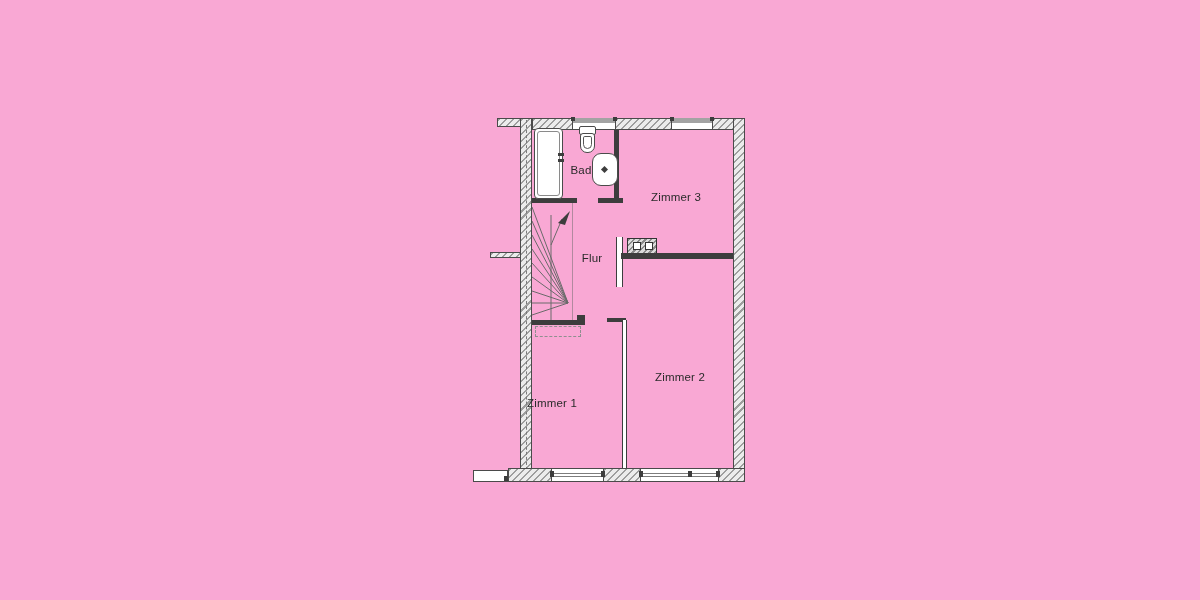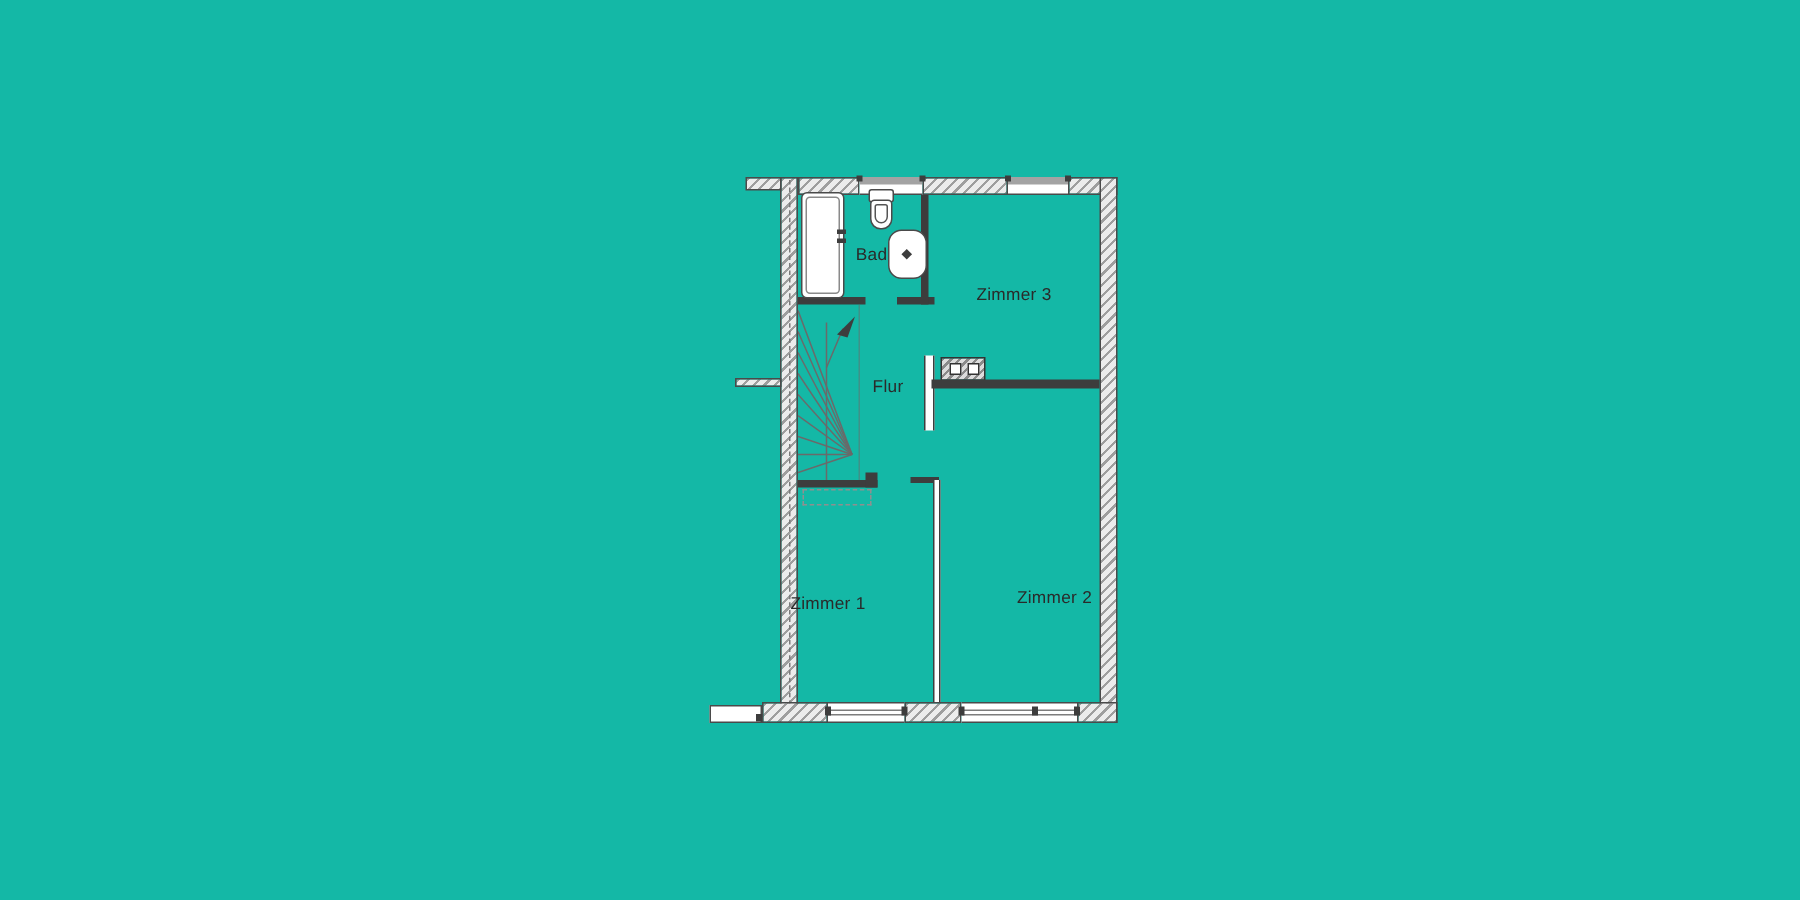--- a/index.html
+++ b/index.html
@@ -1,16 +1,16 @@
 <!DOCTYPE html>
 <html><head>
 <meta charset="utf-8">
 <style>
   html,body{margin:0;padding:0;background:#ffffff;}
-  #canvas{position:relative;width:1200px;height:600px;background:#14b8a6;overflow:hidden;
+  #canvas{position:relative;width:1200px;height:600px;background:#f9a8d4;overflow:hidden;
           font-family:"Liberation Sans",sans-serif;}
   .abs{position:absolute;box-sizing:border-box;}
   
   .hatch{background:repeating-linear-gradient(135deg,#9e9e9e 0 1.5px,#ececec 1.5px 5px);
          border:1px solid #4a4a4a;}
   .hatch-dark{background:repeating-linear-gradient(135deg,#8a8a8a 0 1.5px,#dcdcdc 1.5px 4px);
          border:1px solid #333;}
   
   .wall{background:#3d3d3d;}
   
@@ -125,16 +125,16 @@
   <div class="abs fixture" style="left:580px;top:133px;width:15px;height:20px;border-width:1px;border-radius:3px 3px 7px 7px;">
     <div class="abs" style="left:2px;top:2px;width:9px;height:13px;border:1px solid #555;border-radius:2px 2px 5px 5px;"></div>
   </div>
 
   <div class="abs fixture" style="left:592px;top:153px;width:26px;height:33px;border-radius:9px;"></div>
   <div class="abs" style="left:602px;top:167px;width:5px;height:5px;background:#3d3d3d;transform:rotate(45deg);"></div>
 
   <div class="label" style="left:581px;top:170px;">Bad</div>
   <div class="label" style="left:592px;top:258px;">Flur</div>
   <div class="label" style="left:552px;top:403px;">Zimmer 1</div>
-  <div class="label" style="left:680px;top:399px;margin-left:23px;">Zimmer 2</div>
+  <div class="label" style="left:680px;top:377px;">Zimmer 2</div>
   <div class="label" style="left:676px;top:197px;text-align:right;">Zimmer 3</div>
 
 </div>
 
 </body></html>

